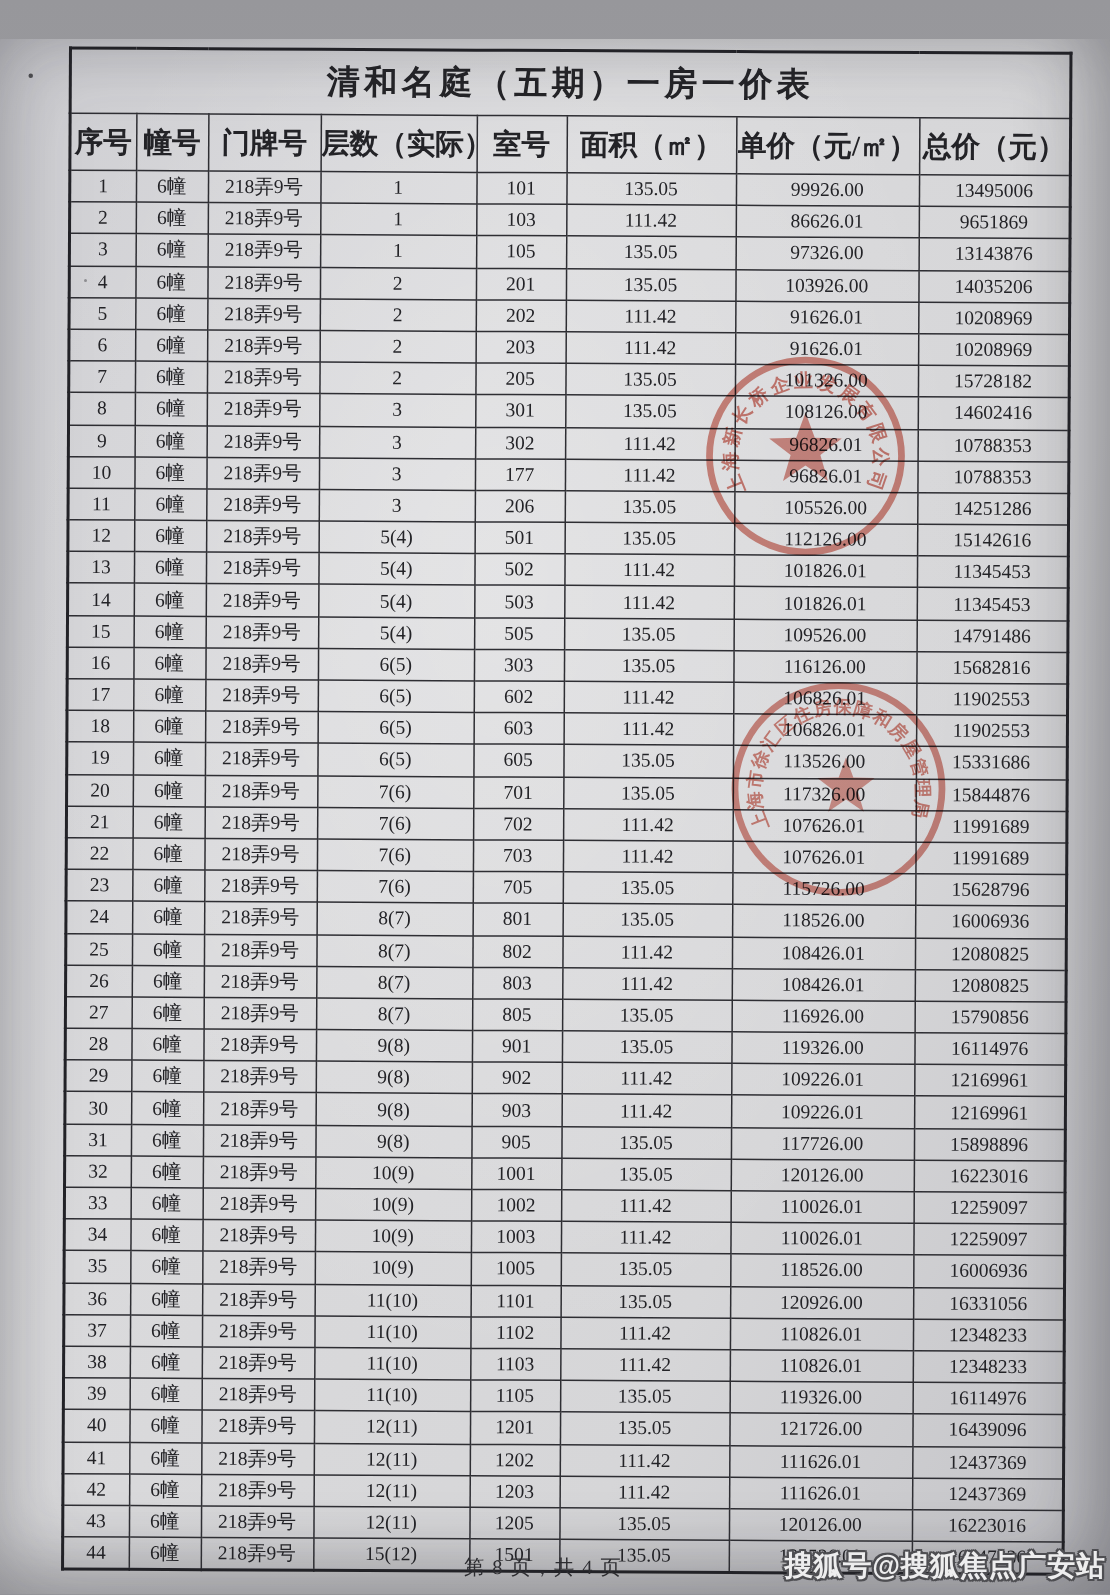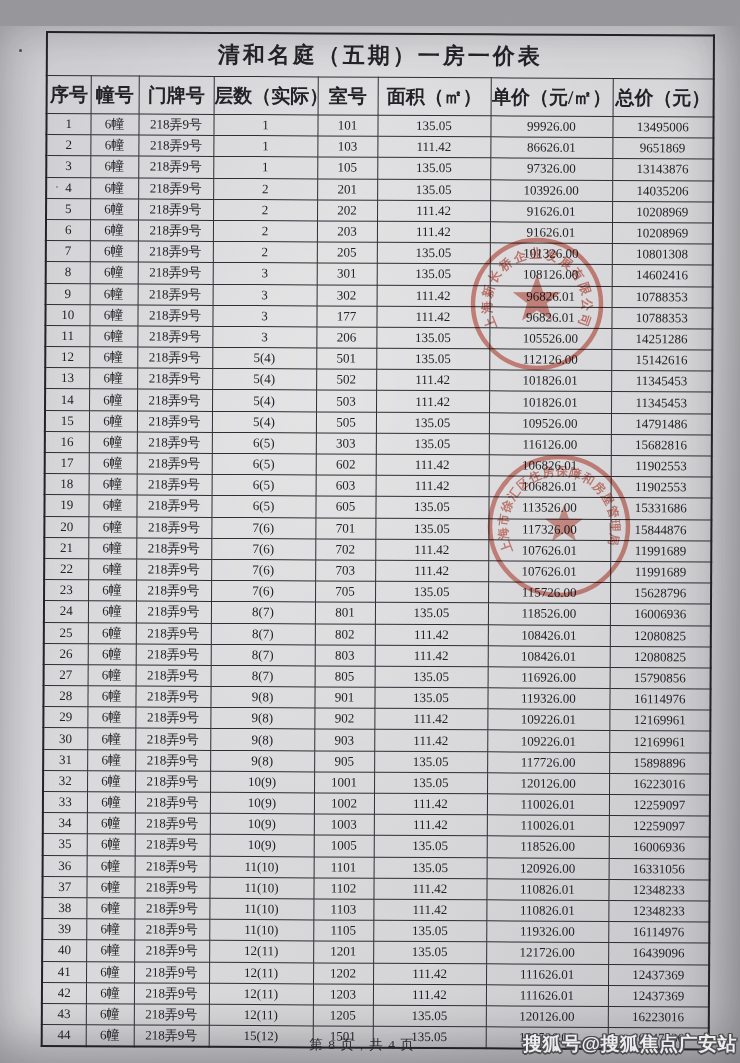--- a/index.html
+++ b/index.html
@@ -151,21 +151,21 @@
           <td>10208969</td>
         </tr>
         <tr class="data-row">
           <td>7</td>
           <td>6幢</td>
           <td>218弄9号</td>
           <td>2</td>
           <td>205</td>
           <td>135.05</td>
           <td>101326.00</td>
-          <td>10801308</td>
+          <td>15728182</td>
         </tr>
         <tr class="data-row">
           <td>8</td>
           <td>6幢</td>
           <td>218弄9号</td>
           <td>3</td>
           <td>301</td>
           <td>135.05</td>
           <td>108126.00</td>
           <td>14602416</td>

